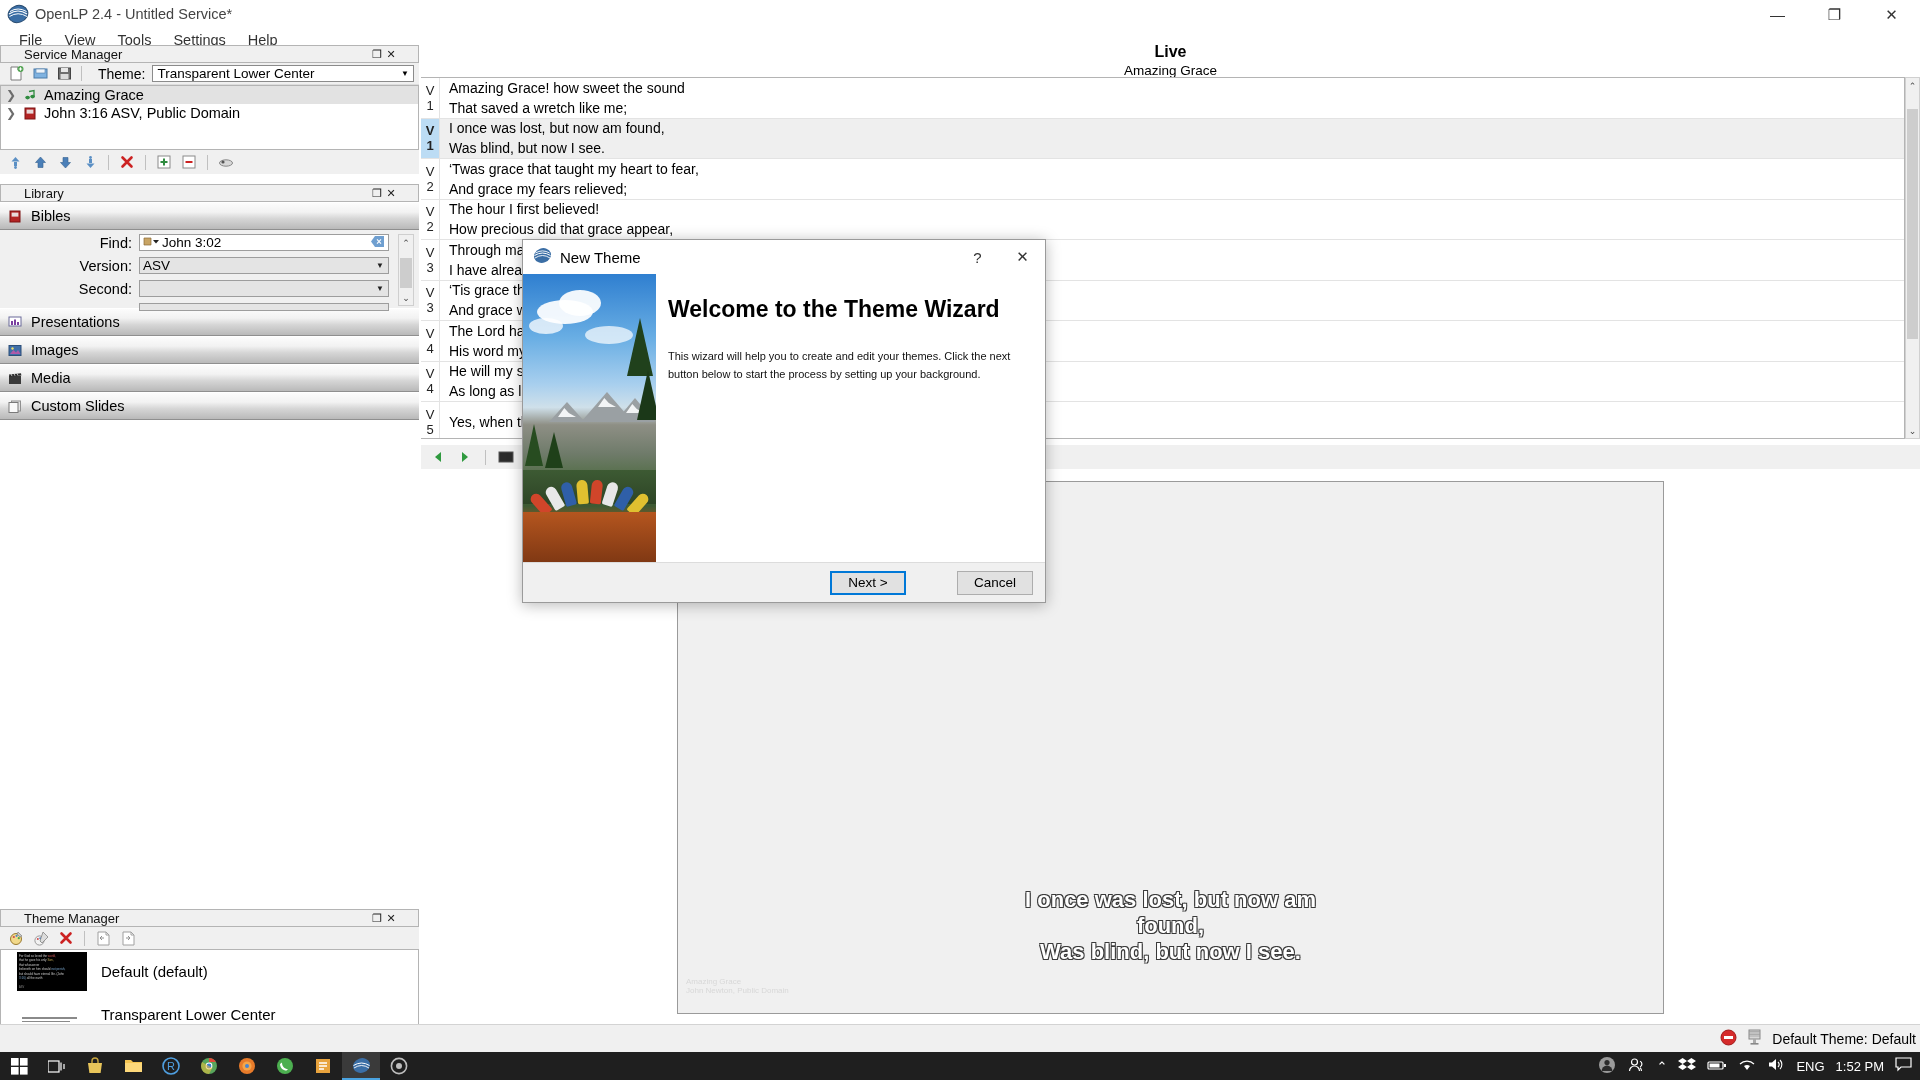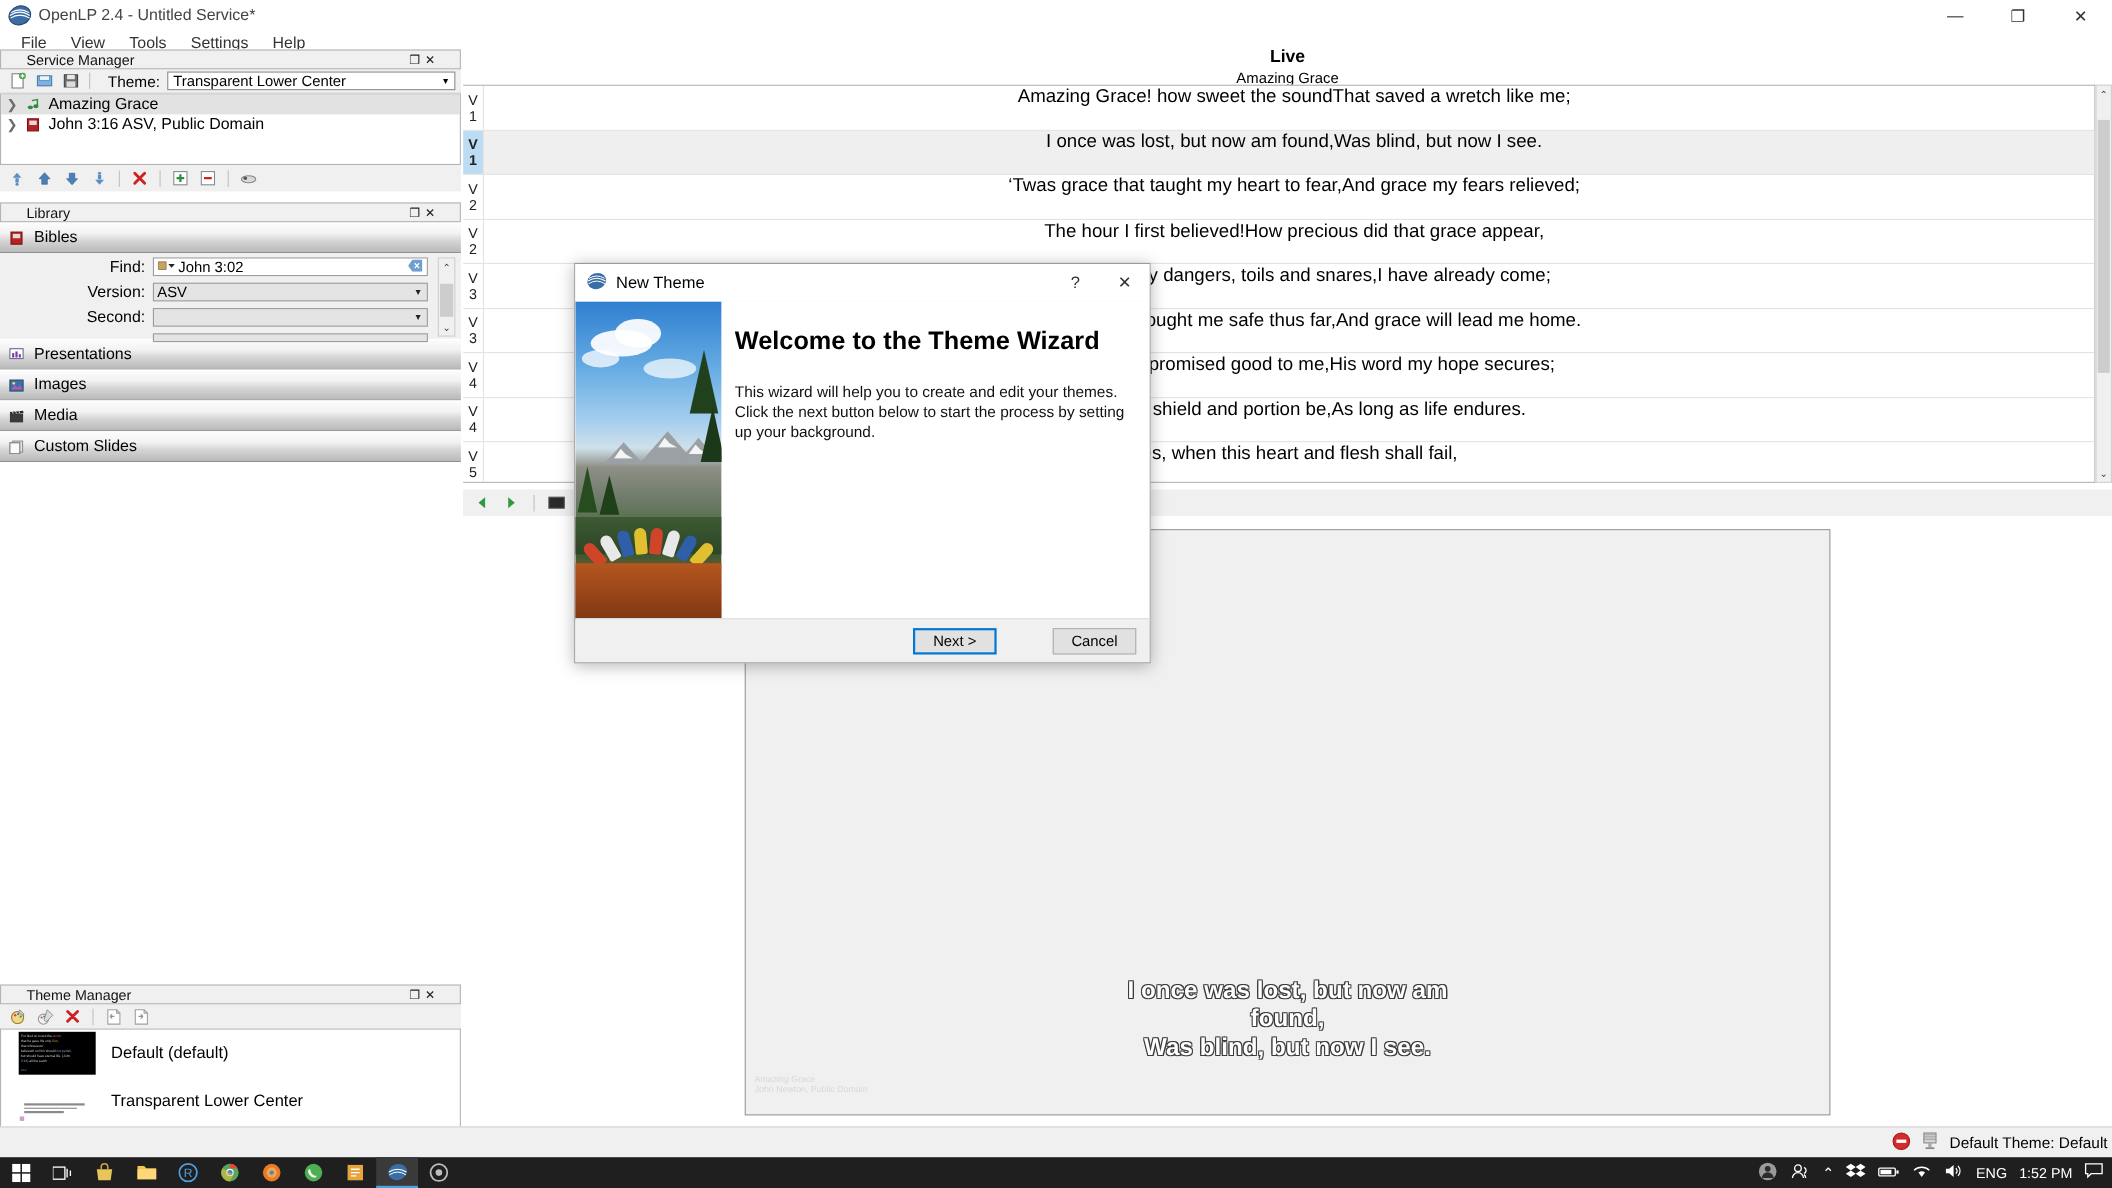--- a/index.html
+++ b/index.html
@@ -68,21 +68,21 @@
      display:flex; align-items:center; font-size:13.5px; padding-left:3px; }
   .fld.grey { background:#e4e4e4; }
   .fld .arrow { margin-left:auto; margin-right:4px; font-size:8px; color:#222; }
   .scroll-col { position:absolute; right:5px; top:4px; width:16px; bottom:2px;
      background:#f0f0f0; border:1px solid #cfcfcf; display:flex; flex-direction:column; }
   .sc-btn { height:15px; display:flex; align-items:center; justify-content:center; font-size:9px; color:#444;}
   .sc-track { flex:1; position:relative; }
   .sc-thumb { position:absolute; left:1px; right:1px; top:8px; height:30px; background:#cdcdcd; }
 
   
-  .thememgr { position:absolute; left:0; bottom:56px; width:419px; height:129px; }
+  .thememgr { position:absolute; left:0; bottom:56px; width:419px; height:115px; }
   .tm-toolbar { height:22px; background:#f0f0f0; display:flex; align-items:center; padding-left:5px; gap:3px;}
   .tm-list { background:#fff; border:1px solid #b4b4b4; height:95px; overflow:hidden; }
   .tm-item { display:flex; align-items:center; height:43px; padding-left:16px; }
   .tm-thumb { width:70px; height:39px; margin-right:14px; position:relative; overflow:hidden; }
   .tm-thumb.dark { background:#000; }
   .tm-thumb.light { background:#fff; }
   .tm-name { font-size:15px; }
 
   
   .live { position:absolute; left:421px; top:29px; right:0; bottom:56px; background:#fff; }
@@ -90,22 +90,22 @@
   .live-title { font-size:16px; font-weight:bold; }
   .live-sub { font-size:13.5px; margin-top:2px; }
 
   .slidelist { position:absolute; left:0; top:48px; right:15px; height:362px;
     border:1px solid #b4b4b4; border-left:none; background:#fff; overflow:hidden; }
   .slide { display:flex; border-bottom:1px solid #e3e3e3; height:40.5px; }
   .slide.sel { background:#efefef; }
   .slide .vnum { width:18px; display:flex; flex-direction:column; align-items:center;
     justify-content:center; font-size:13px; color:#222; line-height:15px; }
   .slide.sel .vnum { background:#bcdcf4; font-weight:bold; }
-  .slide .stext { flex:1; padding-left:9px; display:flex; flex-direction:row;
-    justify-content:center; font-size:17px; line-height:20px; border-left:1px solid #e3e3e3; }
+  .slide .stext { flex:1; padding-left:9px; display:flex; flex-direction:column;
+    justify-content:center; font-size:14px; line-height:20px; border-left:1px solid #e3e3e3; }
 
   .live-scroll { position:absolute; right:0; top:48px; width:15px; height:362px;
     background:#f0f0f0; border:1px solid #d0d0d0; display:flex; flex-direction:column; }
   .ls-thumb { position:absolute; left:1px; right:1px; top:16px; height:230px; background:#cdcdcd; }
 
   .live-ctrl { position:absolute; left:0; top:416px; height:24px; right:0;
     background:#f0f0f0; display:flex; align-items:center; padding-left:6px; gap:5px; }
 
   .preview-area { position:absolute; left:256px; top:452px; right:256px; bottom:10px;
     border:1px solid #9a9a9a; background:#f0f0f0; overflow:hidden; }
@@ -133,21 +133,21 @@
     background:#f0f0f0; border:1px solid #9a9a9a; box-shadow:0 2px 14px rgba(0,0,0,.28); }
   .dlg-title { height:34px; background:#fff; display:flex; align-items:center; padding-left:10px; }
   .dlg-title .dt-text { font-size:15px; margin-left:8px; }
   .dlg-title .dt-btns { margin-left:auto; display:flex; }
   .dt-btn { width:45px; height:34px; display:flex; align-items:center; justify-content:center;
     font-size:15px; color:#333; }
   .dlg-body { position:absolute; left:0; top:34px; right:0; height:290px; background:#fff; display:flex; }
   .dlg-side { width:133px; height:290px; overflow:hidden; position:relative; }
   .dlg-content { flex:1; padding:22px 16px 0 12px; }
   .dlg-h1 { font-size:23px; font-weight:bold; margin-bottom:24px; }
-  .dlg-p { font-size:14px; line-height:18px; color:#111; }
+  .dlg-p { font-size:11px; line-height:18px; color:#111; }
   .dlg-foot { position:absolute; left:0; right:0; bottom:0; height:40px;
     display:flex; align-items:center; justify-content:flex-end; gap:10px; padding-right:12px;
     border-top:1px solid #dcdcdc; background:#f0f0f0; }
   .dbtn { min-width:76px; height:24px; font-size:13.5px; background:#e1e1e1;
     border:1px solid #adadad; display:flex; align-items:center; justify-content:center;margin-left:41px; }
   .dbtn.def { border:2px solid #0078d7; }
 
   
   .mount { position:absolute; inset:0; background:linear-gradient(to bottom,#2f7fd0 0%,#69aee4 22%,#a8cfee 38%,#cfe0ea 46%,#8e8f85 52%,#6f7b6a 62%,#4d6b3f 72%,#3d5a33 80%,#b5561f 88%,#8d3f16 100%); }
   .cloud { position:absolute; background:#fff; border-radius:50%; opacity:.92; }

